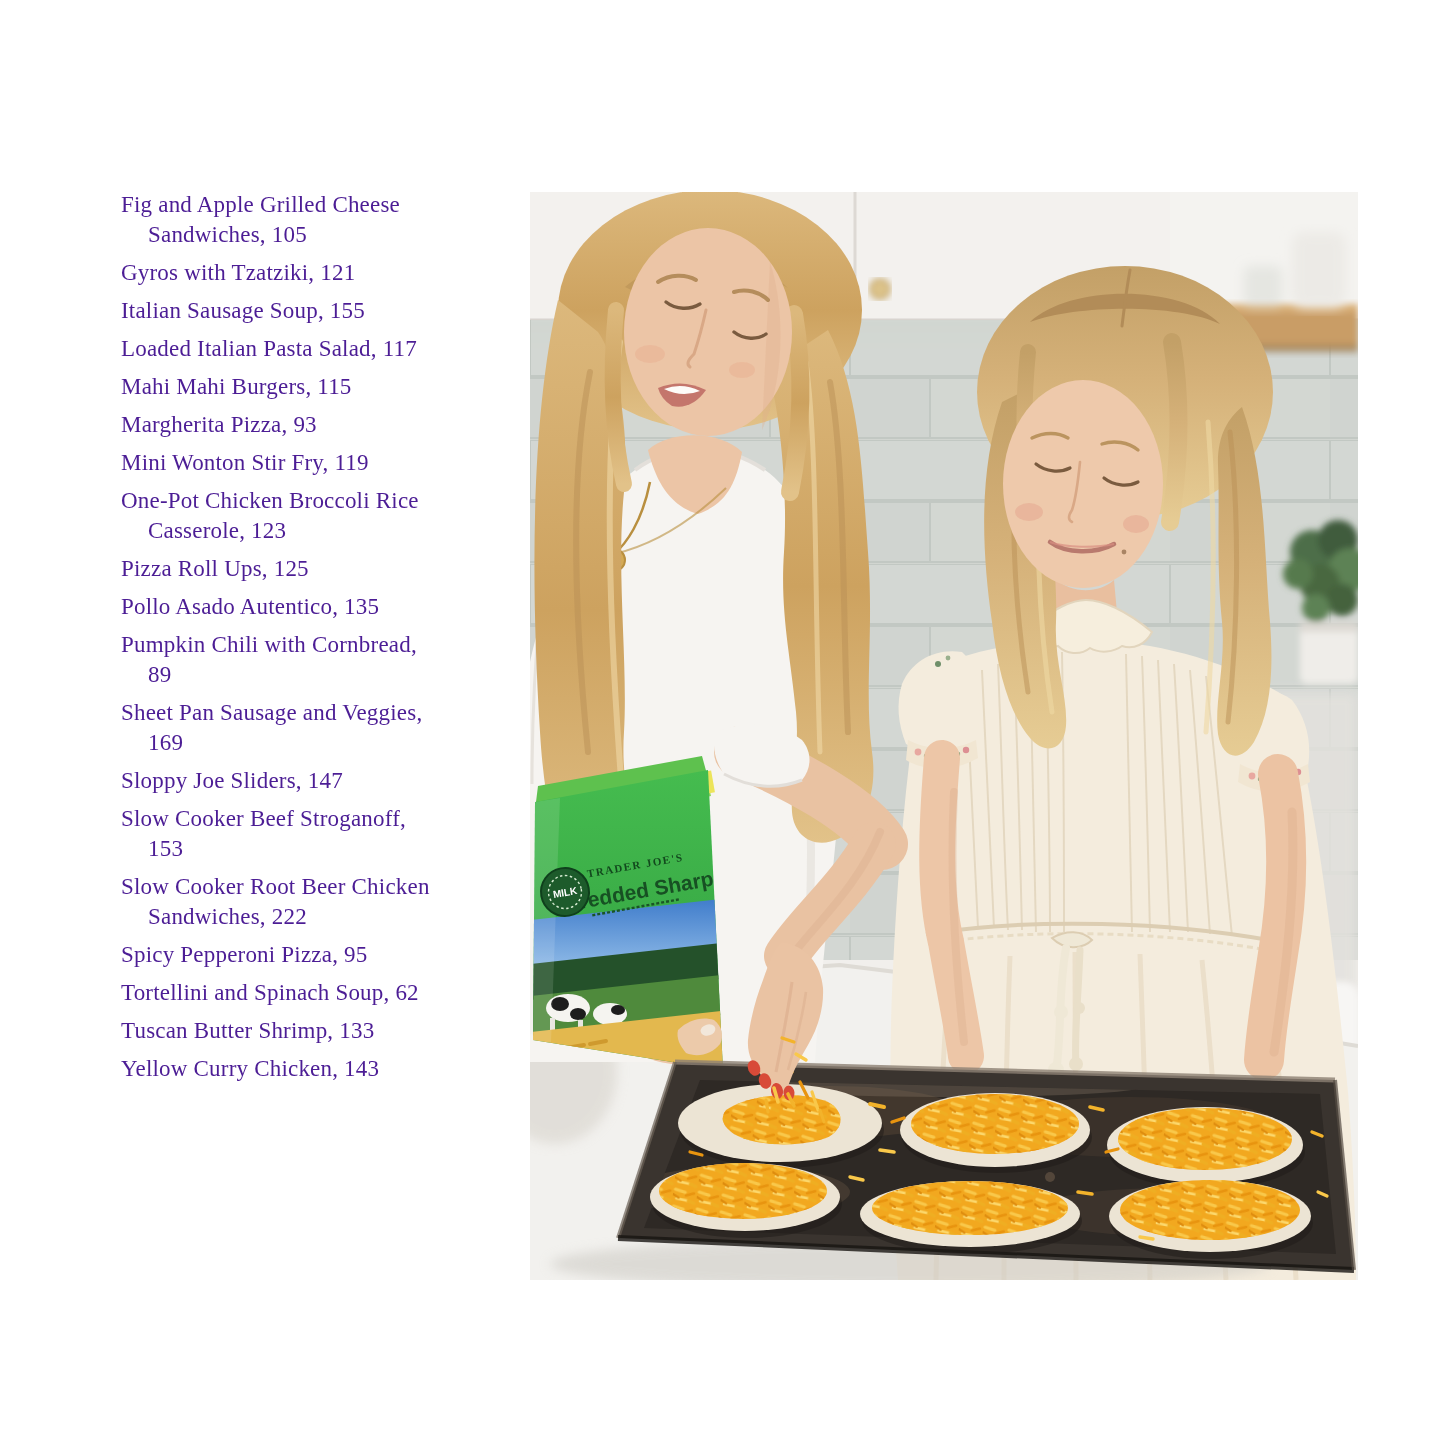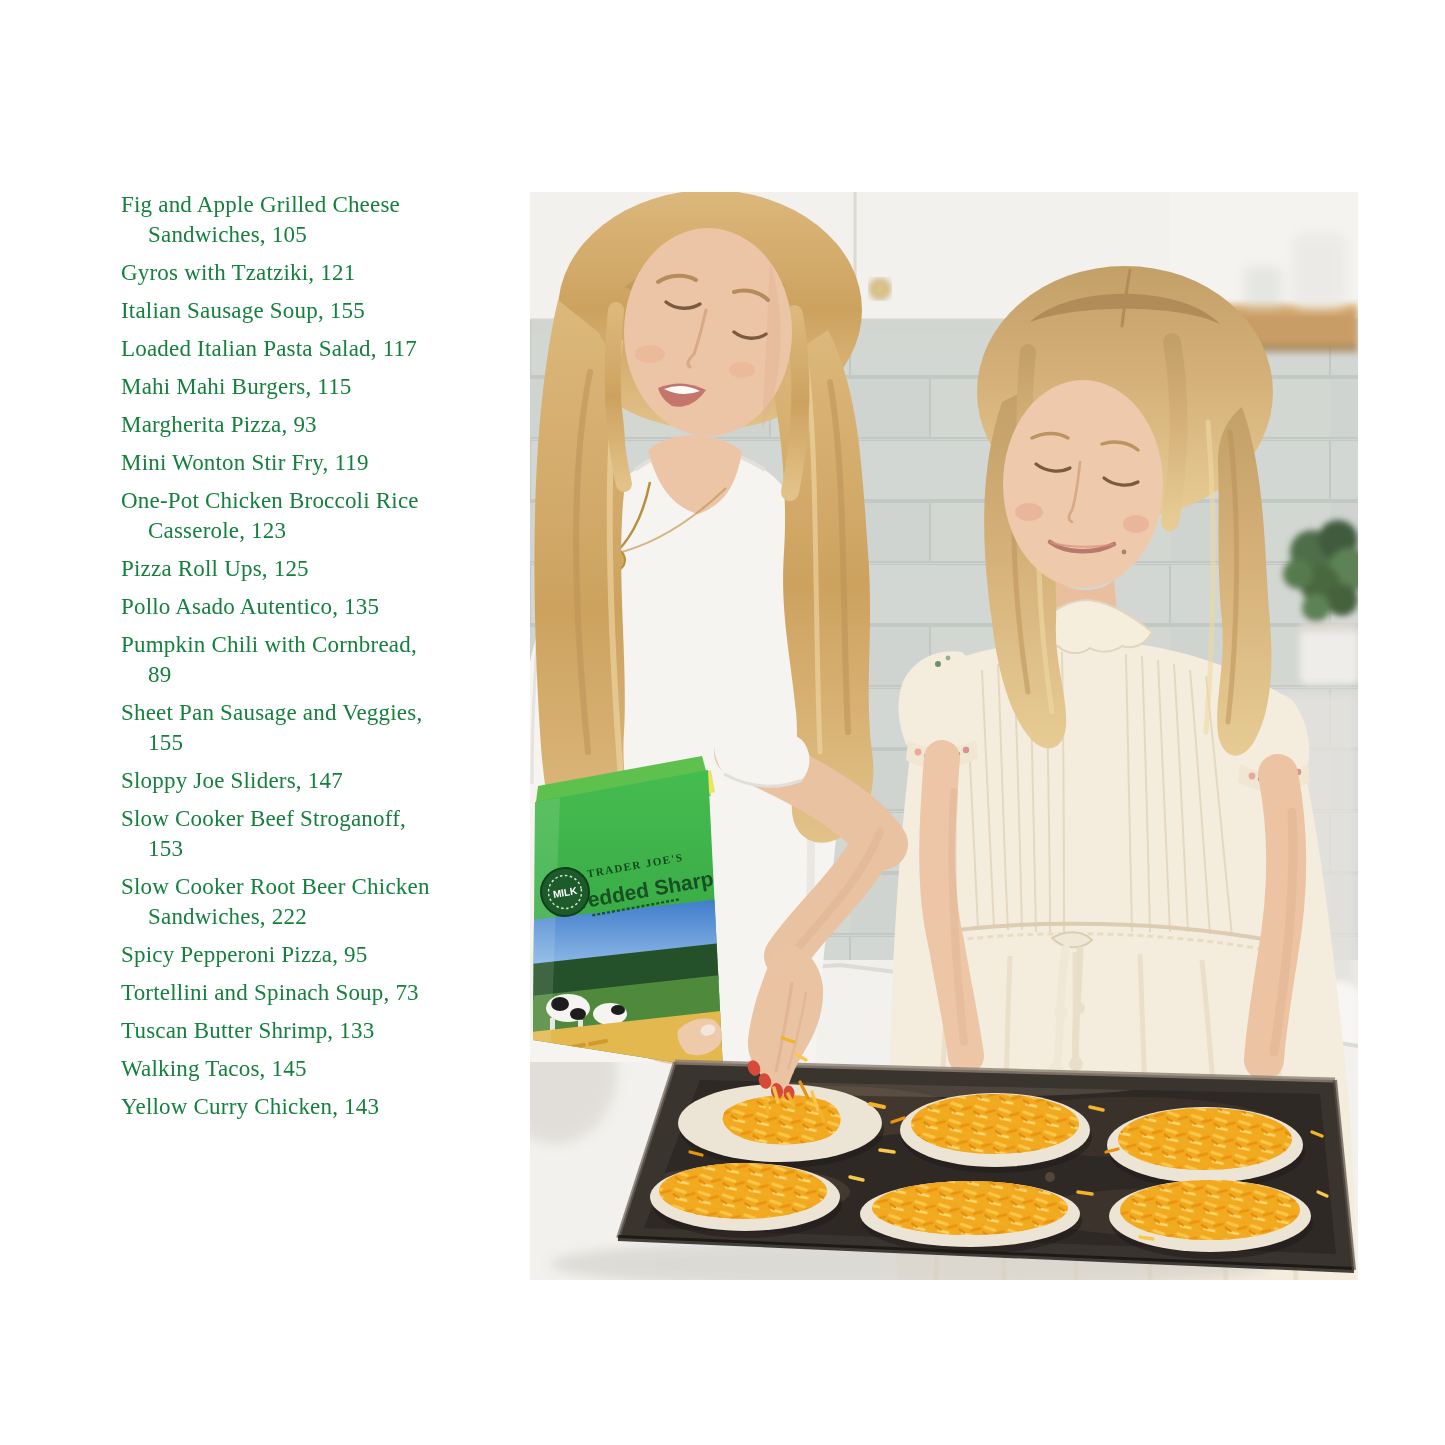--- a/index.html
+++ b/index.html
@@ -4,21 +4,21 @@
 <style>
   html,body{margin:0;padding:0;}
   body{
     width:1445px;height:1445px;position:relative;background:#ffffff;overflow:hidden;
     font-family:"Liberation Serif","DejaVu Serif",serif;
   }
   .page{position:absolute;inset:0;background:#ffffff;}
   .recipe-index{
     position:absolute;left:121px;top:190px;width:370px;
     list-style:none;margin:0;padding:0;
-    font-size:23px;line-height:30px;color:#15803d;letter-spacing:0.2px;
+    font-size:23px;line-height:30px;color:#4c1d95;letter-spacing:0.2px;
   }
   .recipe-index .entry{
     margin:0 0 8px 0;
     padding-left:27px;text-indent:-27px;
     white-space:pre-line;
   }
   .photo{
     position:absolute;left:530px;top:192px;width:828px;height:1088px;margin:0;
     overflow:hidden;background:#efedea;
   }
@@ -38,30 +38,29 @@
       <li class="entry">Mahi Mahi Burgers, 115</li>
       <li class="entry">Margherita Pizza, 93</li>
       <li class="entry">Mini Wonton Stir Fry, 119</li>
       <li class="entry">One-Pot Chicken Broccoli Rice
 Casserole, 123</li>
       <li class="entry">Pizza Roll Ups, 125</li>
       <li class="entry">Pollo Asado Autentico, 135</li>
       <li class="entry">Pumpkin Chili with Cornbread,
 89</li>
       <li class="entry">Sheet Pan Sausage and Veggies,
-155</li>
+169</li>
       <li class="entry">Sloppy Joe Sliders, 147</li>
       <li class="entry">Slow Cooker Beef Stroganoff,
 153</li>
       <li class="entry">Slow Cooker Root Beer Chicken
 Sandwiches, 222</li>
       <li class="entry">Spicy Pepperoni Pizza, 95</li>
-      <li class="entry">Tortellini and Spinach Soup, 73</li>
+      <li class="entry">Tortellini and Spinach Soup, 62</li>
       <li class="entry">Tuscan Butter Shrimp, 133</li>
-      <li class="entry">Walking Tacos, 145</li>
       <li class="entry">Yellow Curry Chicken, 143</li>
     </ul>
 
   <figure class="photo">
   <svg viewBox="0 0 828 1088" xmlns="http://www.w3.org/2000/svg">
     <defs>
       <filter id="soft">
             <feGaussianBlur stdDeviation="3"></feGaussianBlur>
           </filter>
       <filter id="softer">

